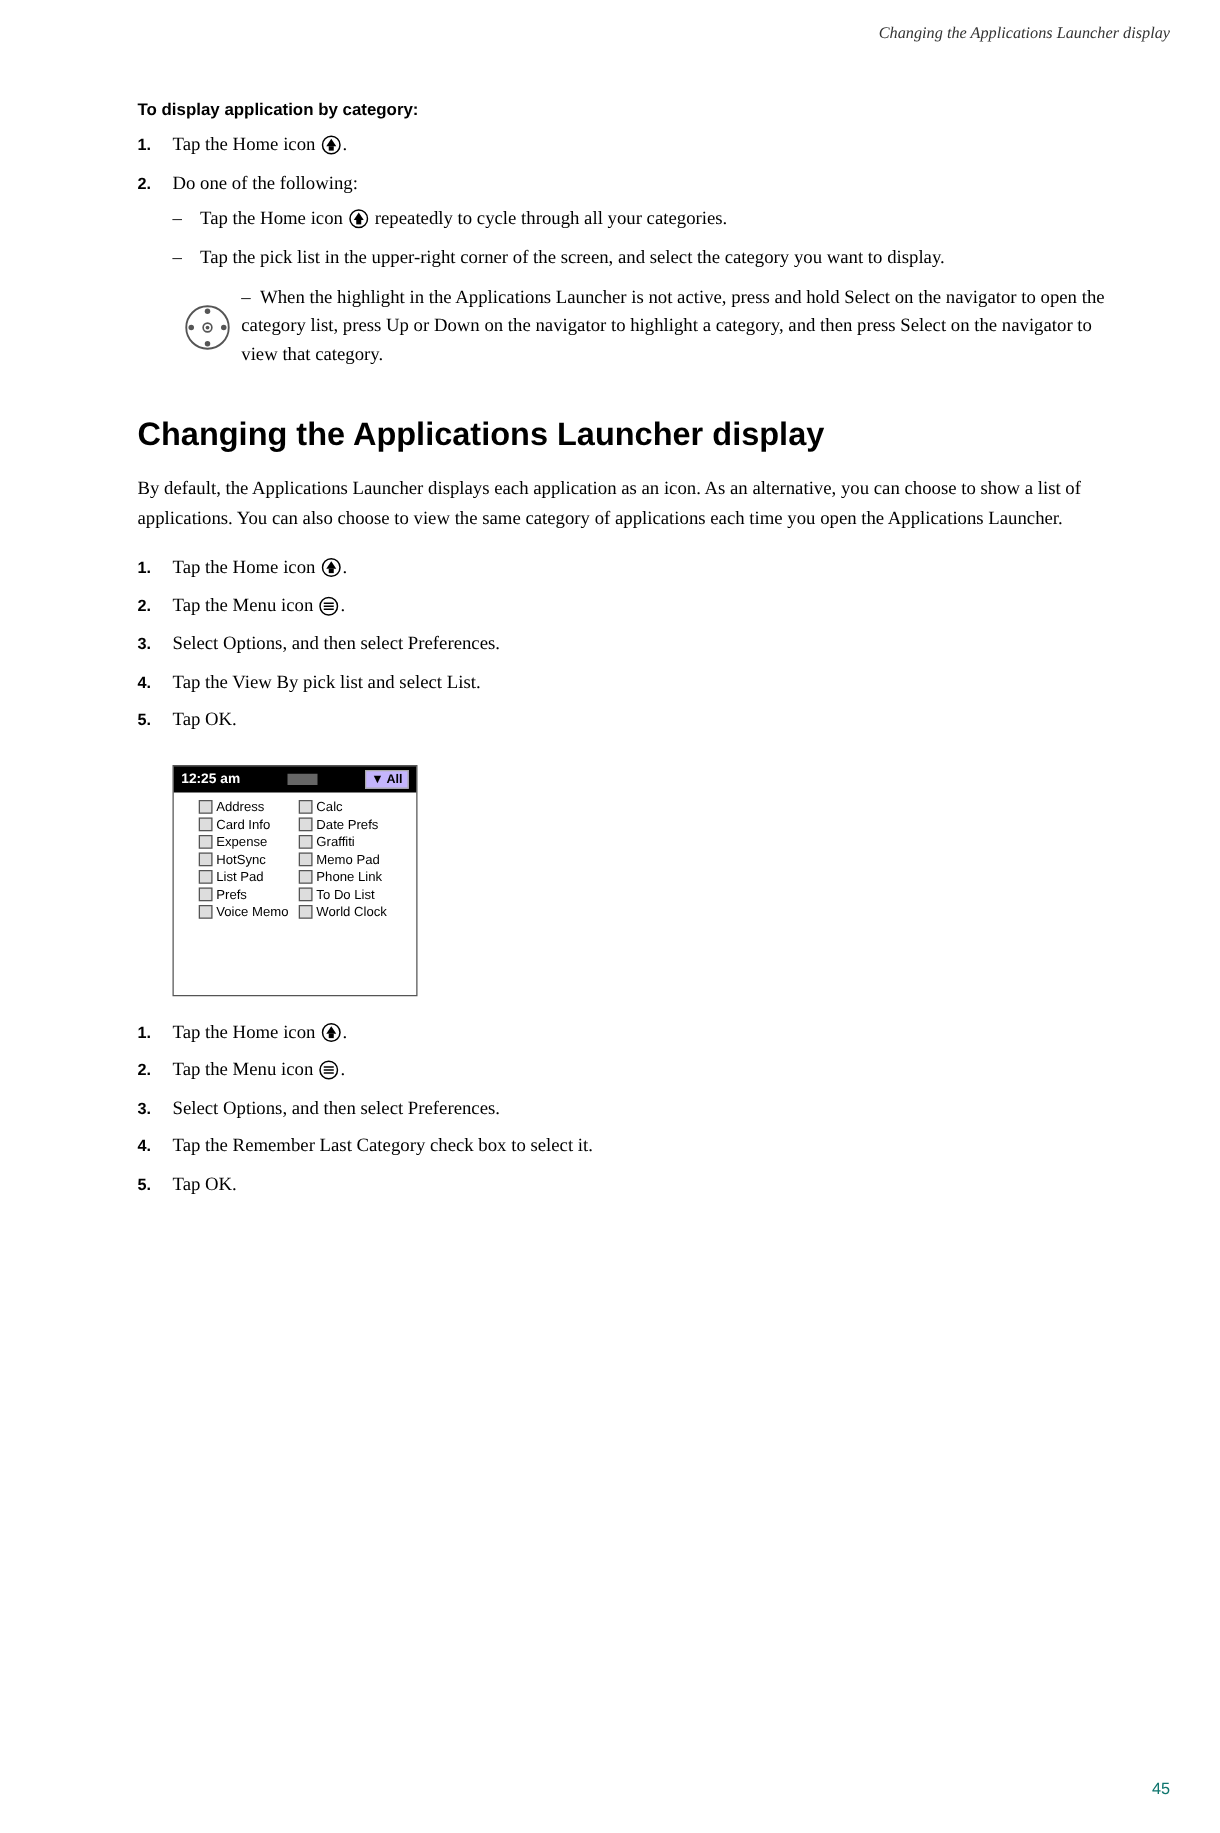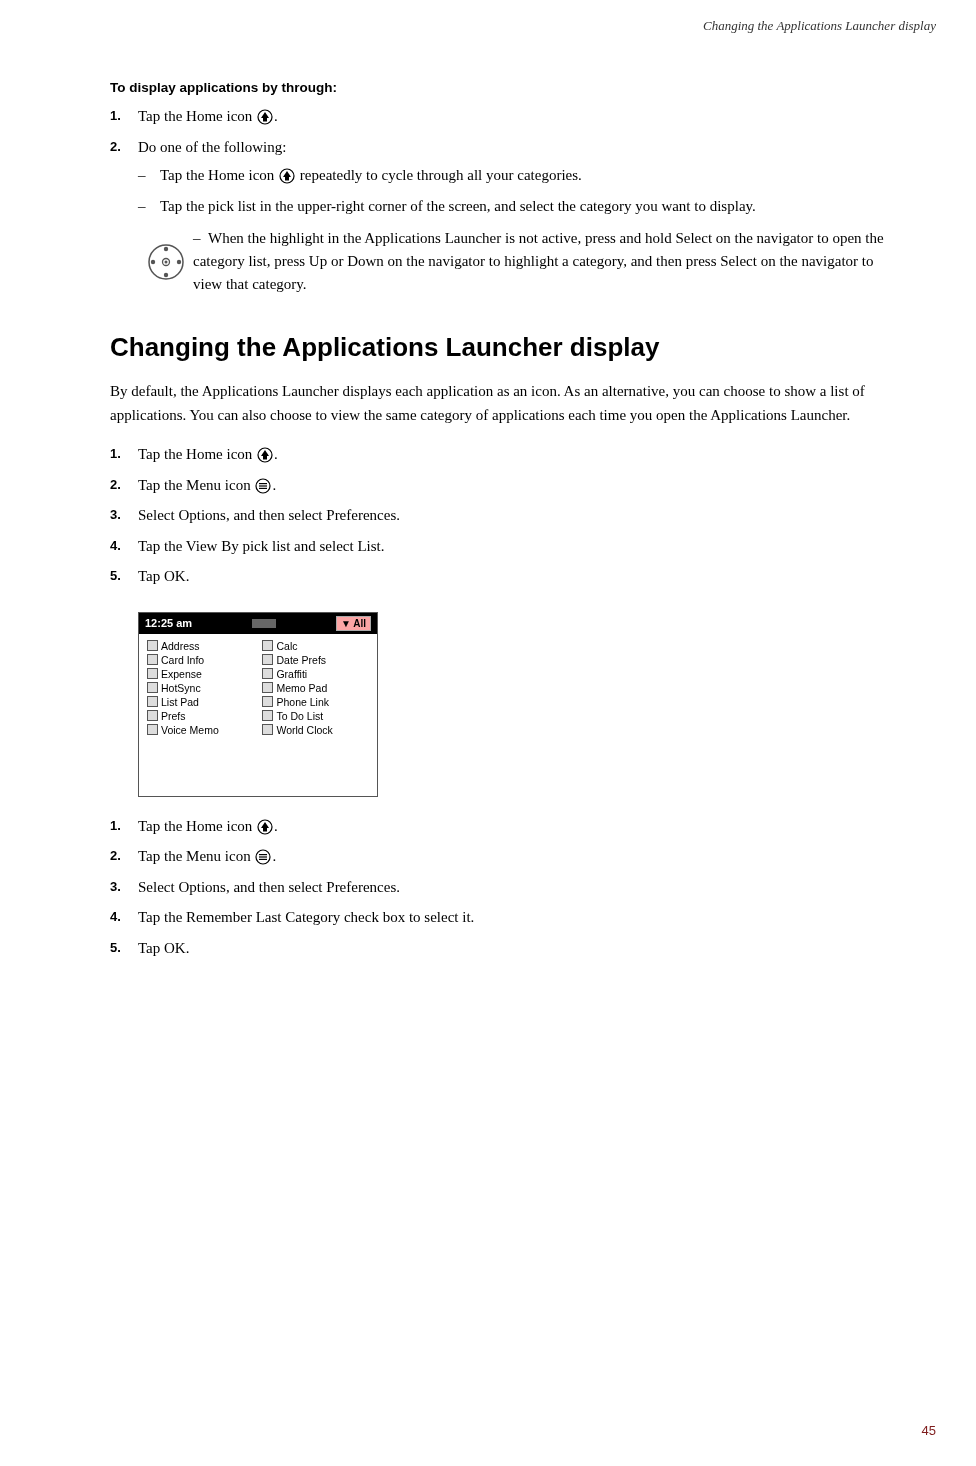--- a/index.html
+++ b/index.html
@@ -129,21 +129,21 @@
     }
 
     
     .screenshot-wrap {
       margin: 14px 0 18px 28px;
       display: inline-block;
     }
 
     .screenshot-box {
       border: 1.5px solid #555;
-      width: 240px;
+      width: 196px;
       background: #fff;
       font-family: Arial, Helvetica, sans-serif;
       font-size: 11px;
     }
 
     .screenshot-titlebar {
       display: flex;
       align-items: center;
       background: #000;
       color: #fff;
@@ -163,33 +163,33 @@
       width: 24px;
       height: 9px;
       display: inline-block;
       vertical-align: middle;
       margin: 0 4px;
     }
 
     .screenshot-dropdown {
       font-size: 10px;
       border: 1px solid #aaa;
-      background: #fca5a5;
+      background: #c4b5fd;
       color: #000;
       padding: 1px 4px;
     }
 
     .screenshot-content {
       padding: 4px 8px 8px 8px;
     }
 
     .app-row {
       display: flex;
       justify-content: space-between;
-      margin: 2px 0;
+      margin: 2px 12px;
     }
 
     .app-cell {
       display: flex;
       align-items: center;
       gap: 3px;
       width: 48%;
       font-size: 10.5px;
     }
 
@@ -206,34 +206,34 @@
       height: 50px;
     }
 
     
     .page-number {
       position: absolute;
       bottom: 28px;
       right: 40px;
       font-family: Arial, Helvetica, sans-serif;
       font-size: 13px;
-      color: #7f1d1d;
+      color: #0f766e;
     }
   </style>
 </head>
 <body>
 
 <div class="page-header">
   <span>Changing the Applications Launcher display</span>
 </div>
 
 <div class="page-content">
 
   <div>
-    <div class="section-heading-bold">To display applications by through:</div>
+    <div class="section-heading-bold">To display application by category:</div>
 
     <ol class="numbered-list">
 
       <li>
         <span class="num-label">1.</span>
         <span class="list-content">
           Tap the Home icon
           <svg class="home-icon" viewBox="0 0 16 16" xmlns="http://www.w3.org/2000/svg">
             <circle cx="8" cy="8" r="7" fill="none" stroke="#000" stroke-width="1.2"></circle>
             <polygon points="8,3 12,9 4,9" fill="#000"></polygon>

